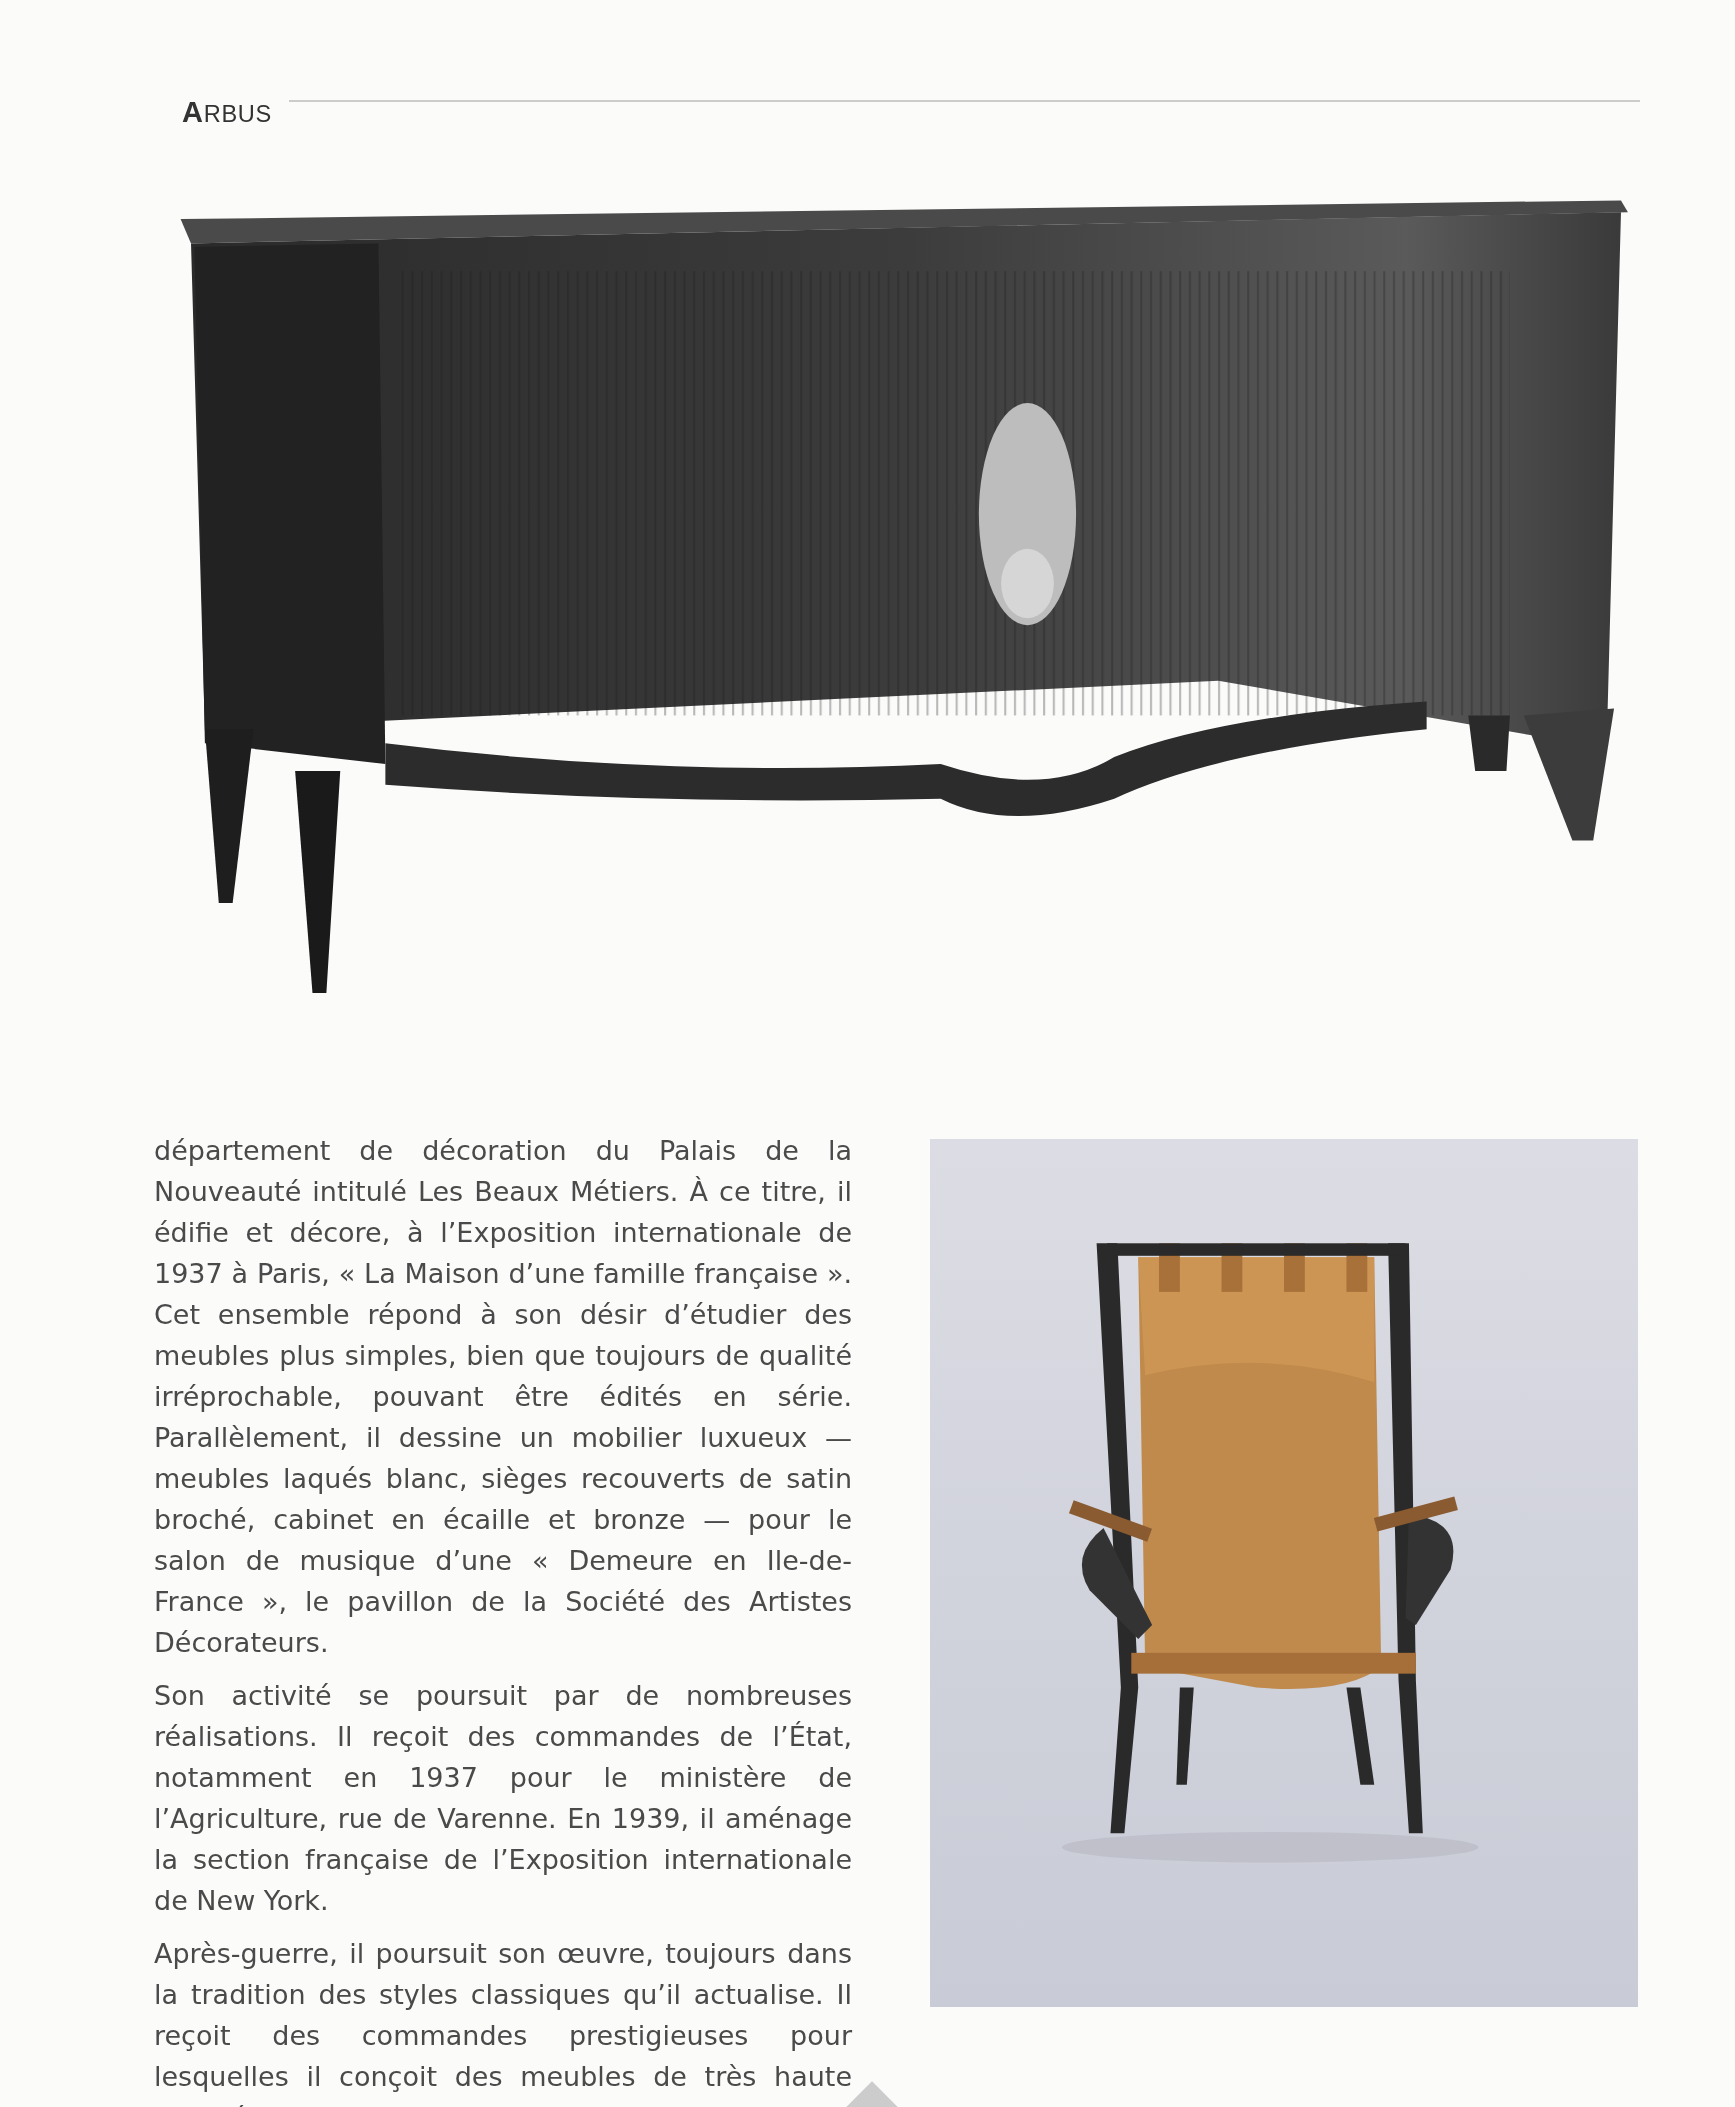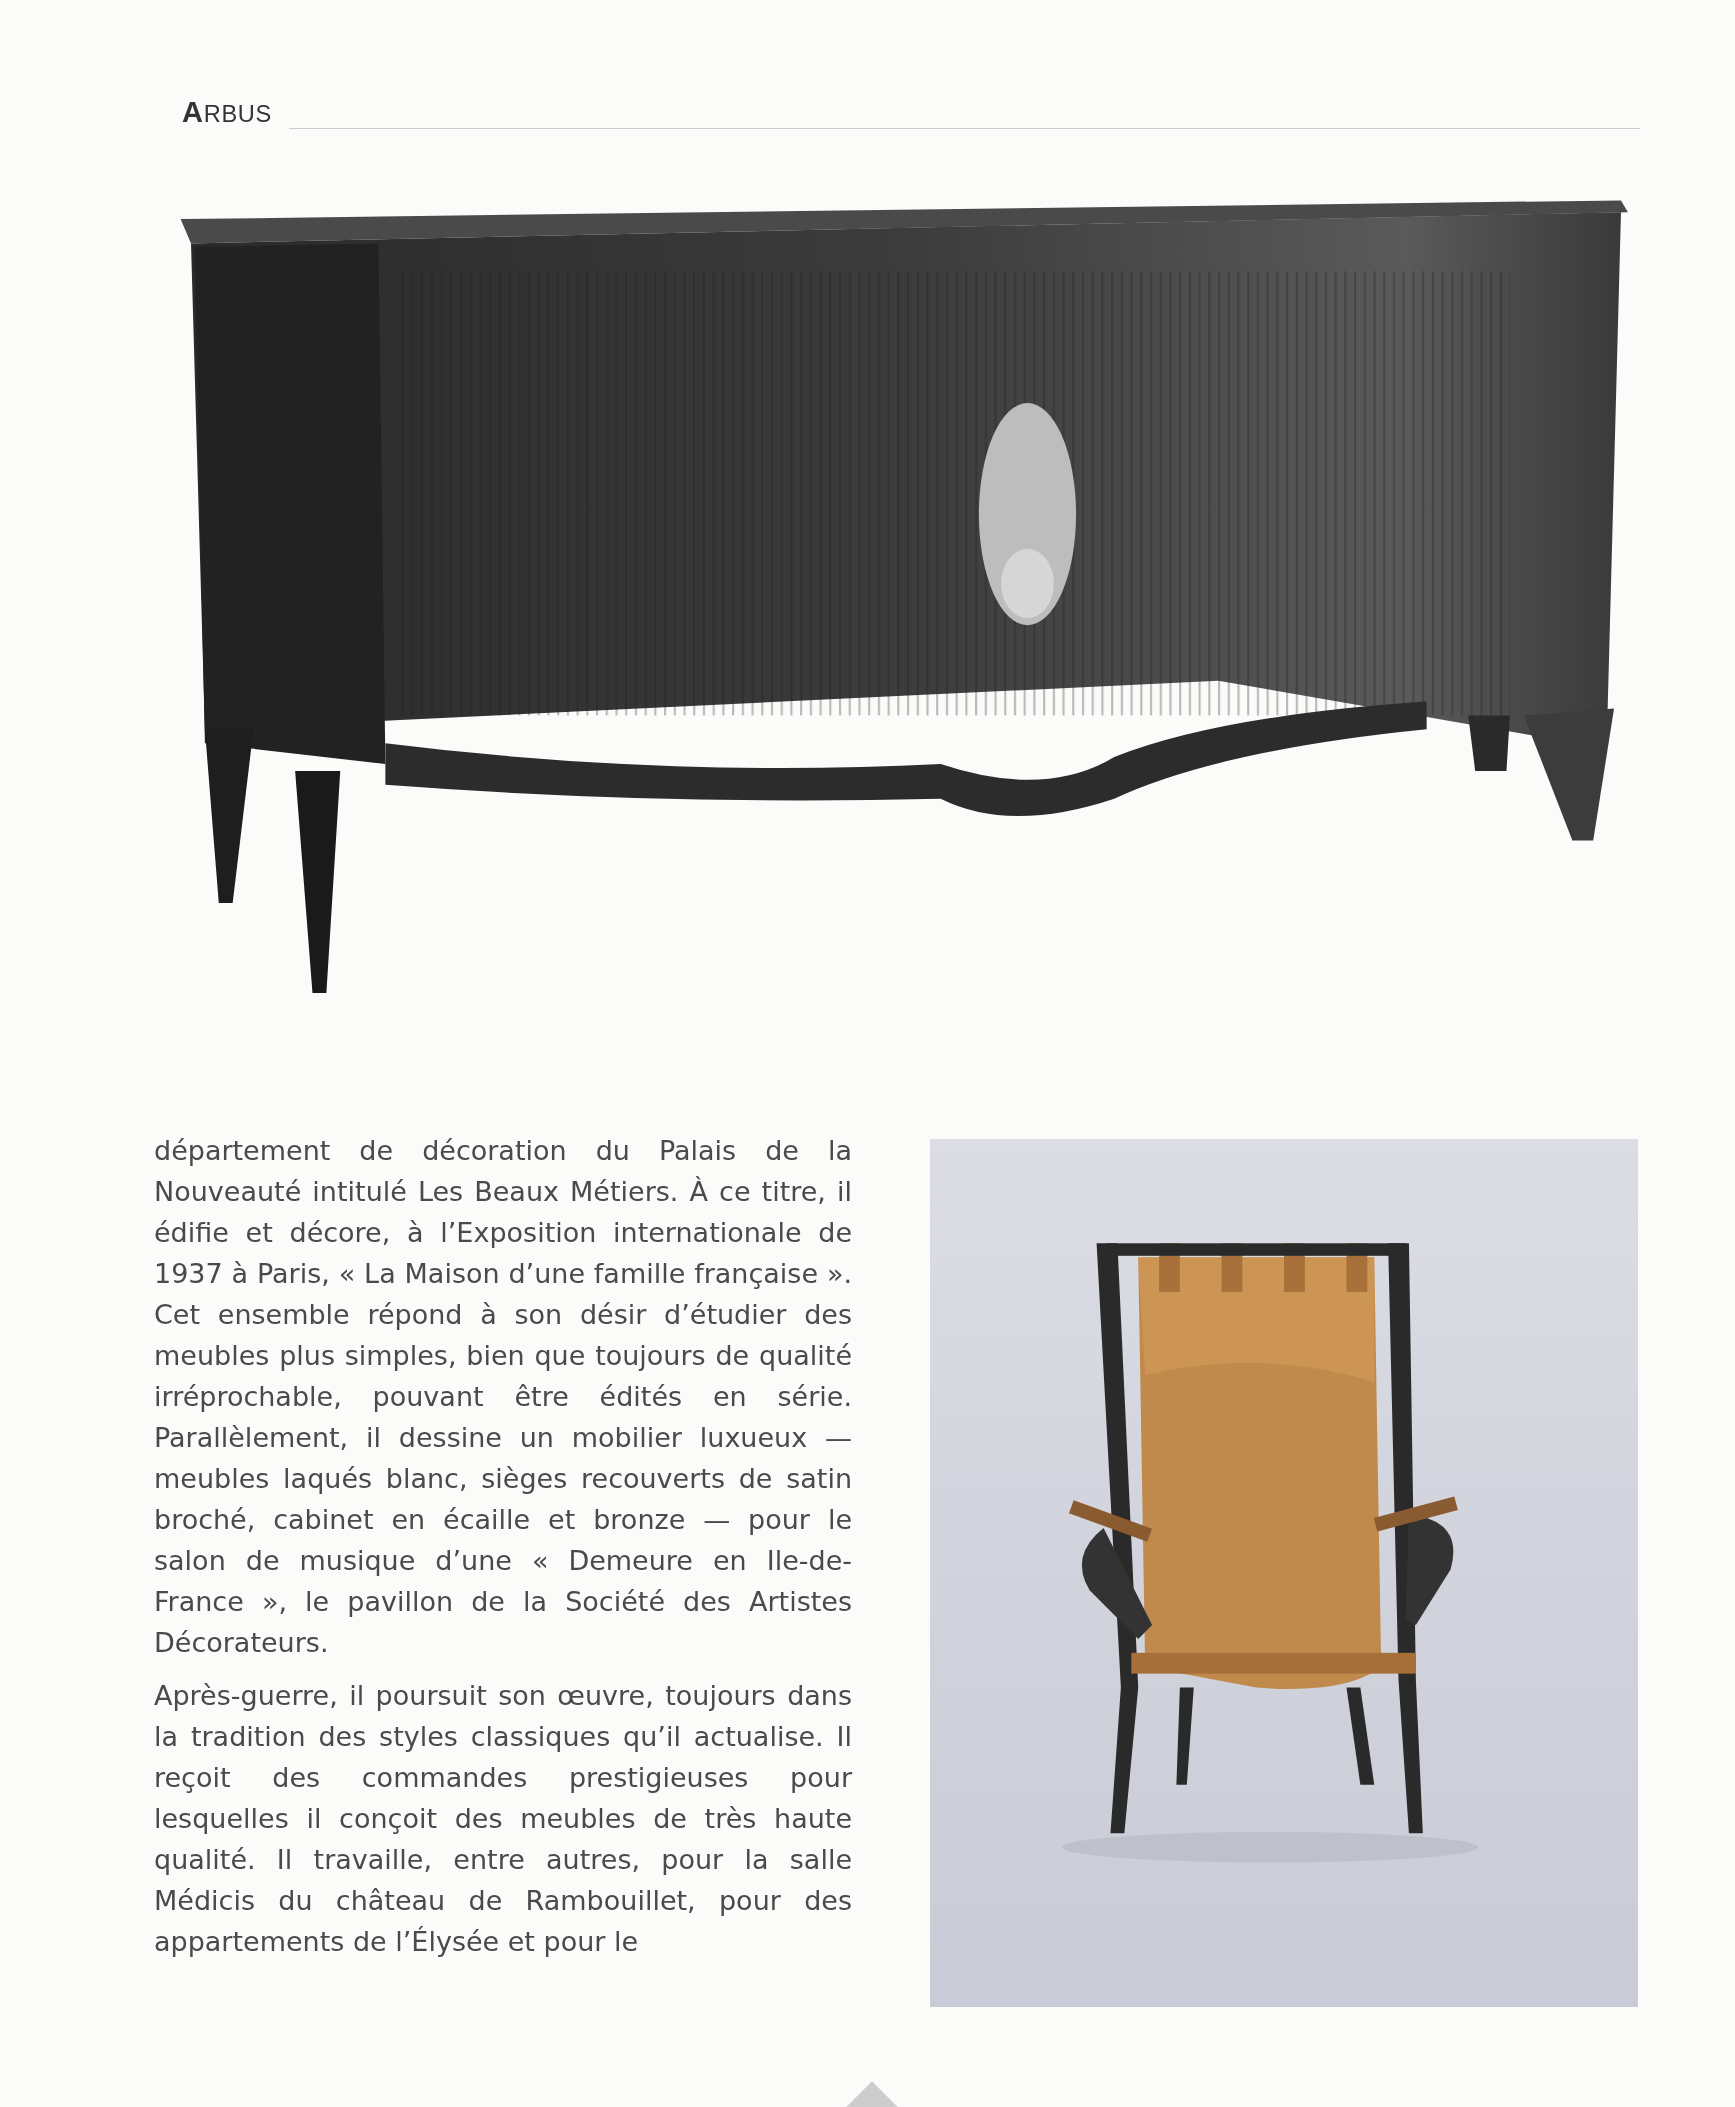--- a/index.html
+++ b/index.html
@@ -1,17 +1,17 @@
 <!DOCTYPE html>
 <html style="font-size:11px"><head>
 <meta charset="utf-8">
 <style>
   html,body{margin:0;padding:0;}
   body{width:1736px;height:2108px;background:#fbfbfa;position:relative;overflow:hidden;font-family:"DejaVu Sans",sans-serif;color:#444;}
-  .header{position:absolute;left:182px;top:96px;display:flex;align-items:flex-end;width:1458px;}
+  .header{position:absolute;left:182px;top:96px;display:flex;align-items:flex-start;width:1458px;}
   .running-title{font-family:"Liberation Sans",sans-serif;font-size:23.6px;color:#333;letter-spacing:0.7px;}
   .running-title .cap{font-weight:bold;font-size:29px;}
   .rule{flex:1;height:1.4px;background:#ccc;margin-left:16.7px;margin-top:4.2px;}
   .photo-sideboard{position:absolute;left:177px;top:174px;width:1458px;height:833px;}
   .photo-chair{position:absolute;left:930px;top:1139px;width:708px;height:868px;background:linear-gradient(180deg,#dcdde4 0%,#cfd1db 60%,#c9cbd6 100%);}
   .body-text{position:absolute;left:142px;top:1118px;width:722px;font-size:27px;line-height:41px;color:#4a4a4a;text-align:justify;}
   .body-text p{margin:12px;}
   .page-num{position:absolute;left:851px;top:2090px;width:42px;height:42px;background:#ccc;transform:rotate(45deg);}
 </style>
 </head>
@@ -51,20 +51,21 @@
     <polygon points="1860,780 1920,780 1915,860 1870,860" fill="#2a2a2a"></polygon>
     <polygon points="1940,780 2070,770 2040,960 2010,960" fill="#3c3c3c"></polygon>
 
     <ellipse cx="1225" cy="490" rx="70" ry="160" fill="#bdbdbd"></ellipse>
     <ellipse cx="1225" cy="590" rx="38" ry="50" fill="#d6d6d6"></ellipse>
   </svg>
 </div>
 
 <div class="body-text">
   <p>département de décoration du Palais de la Nouveauté intitulé Les Beaux Métiers. À ce titre, il édifie et décore, à l’Exposition internationale de 1937 à Paris, « La Maison d’une famille française ». Cet ensemble répond à son désir d’étudier des meubles plus simples, bien que toujours de qualité irréprochable, pouvant être édités en série. Parallèlement, il dessine un mobilier luxueux — meubles laqués blanc, sièges recouverts de satin broché, cabinet en écaille et bronze — pour le salon de musique d’une « Demeure en Ile-de-France », le pavillon de la Société des Artistes Décorateurs.</p>
+  <p>Son activité se poursuit par de nombreuses réalisations. Il reçoit des commandes de l’État, notamment en 1937 pour le ministère de l’Agriculture, rue de Varenne. En 1939, il aménage la section française de l’Exposition internationale de New York.</p>
   <p>Après-guerre, il poursuit son œuvre, toujours dans la tradition des styles classiques qu’il actualise. Il reçoit des commandes prestigieuses pour lesquelles il conçoit des meubles de très haute qualité. Il travaille, entre autres, pour la salle Médicis du château de Rambouillet, pour des appartements de l’Élysée et pour le</p>
 </div>
 
 <div class="photo-chair" aria-label="Color photograph of a wrought-iron armchair with tan leather sling seat">
   <svg width="708" height="868" viewBox="0 0 1020 1250">
 
     <path d="M300 170 L640 170 L650 760 Q600 800 470 790 L310 760 Z" fill="#c08a4d"></path>
     <path d="M300 170 L640 170 L640 350 Q480 300 310 340 Z" fill="#d29a55" opacity="0.7"></path>
 
     <rect x="330" y="150" width="30" height="70" fill="#a8713a"></rect>

